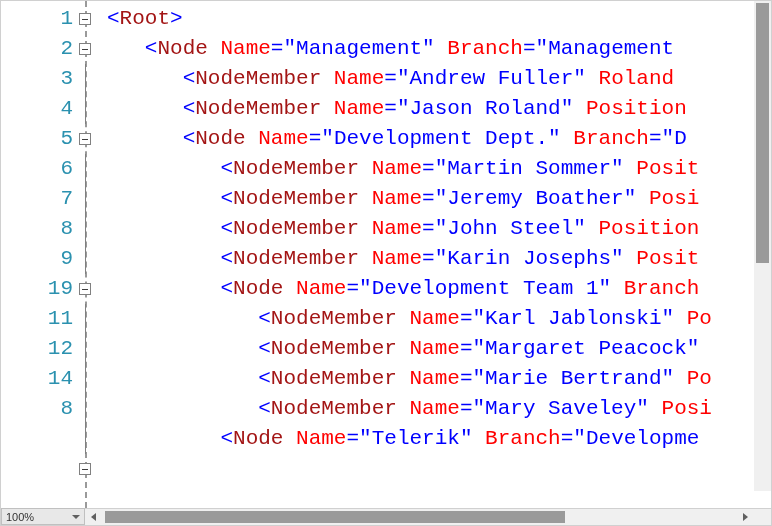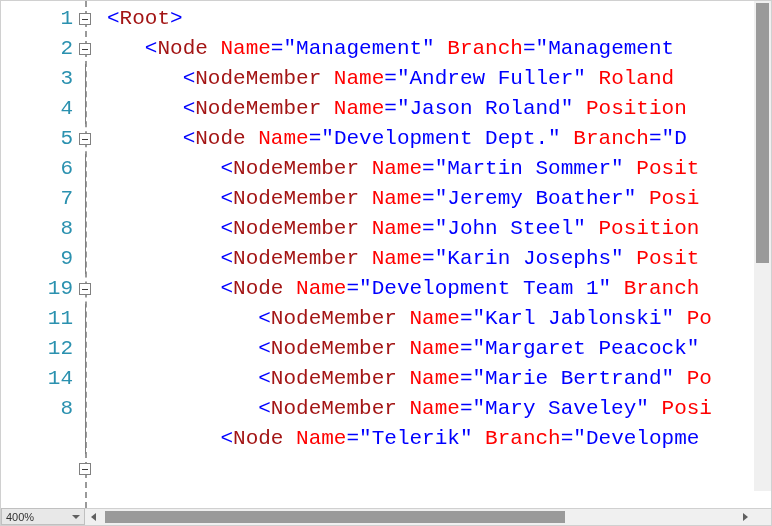--- a/index.html
+++ b/index.html
@@ -271,21 +271,21 @@
         <div class="code-line">         <span class="t-punct">&lt;</span><span class="t-elem">Node </span><span class="t-attr">Name</span><span class="t-eq">=</span><span class="t-str">"Telerik" </span><span class="t-attr">Branch</span><span class="t-eq">=</span><span class="t-str">"Developme</span></div>
       </div>
 
     <div class="vscroll">
       <div class="thumb"></div>
     </div>
   </div>
 
   <div class="footer">
     <div class="zoom-box">
-      <span>400%</span>
+      <span>100%</span>
       <span class="chev"></span>
     </div>
     <div class="hscroll">
       <div class="btn left">
           <div class="tri-l"></div>
         </div>
       <div class="thumb"></div>
       <div class="btn right">
           <div class="tri-r"></div>
         </div>

